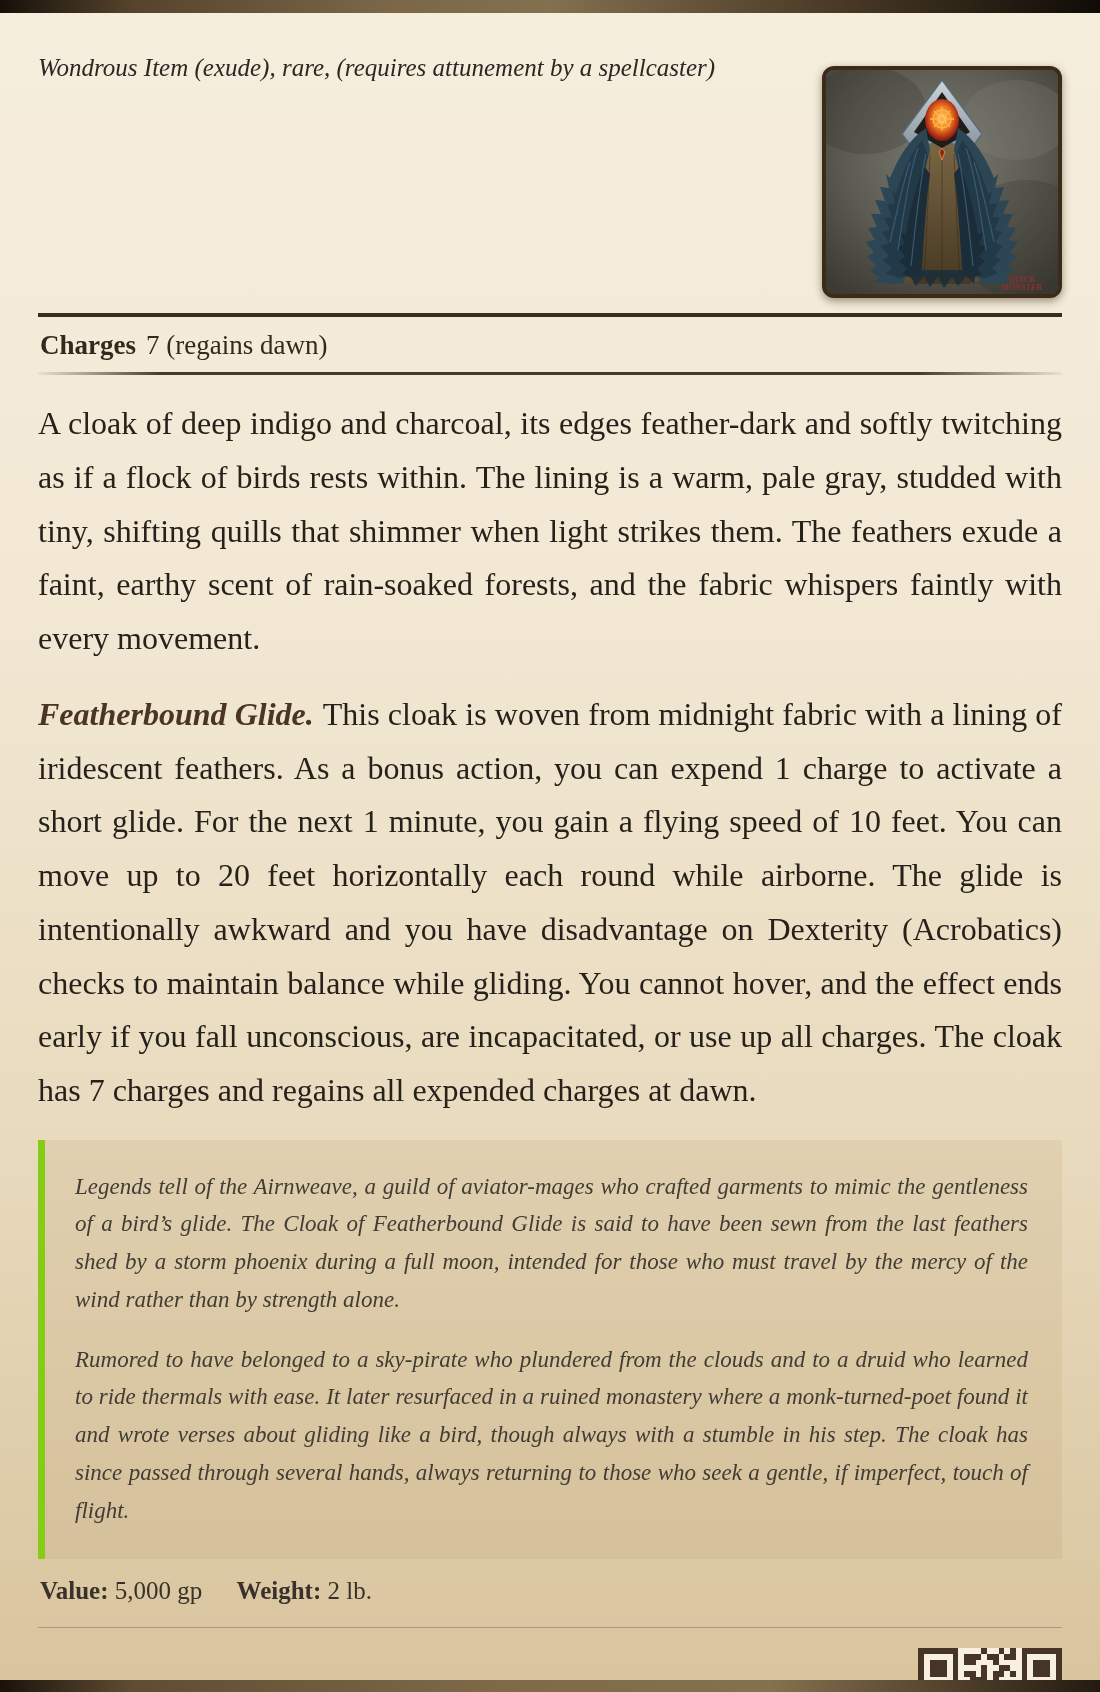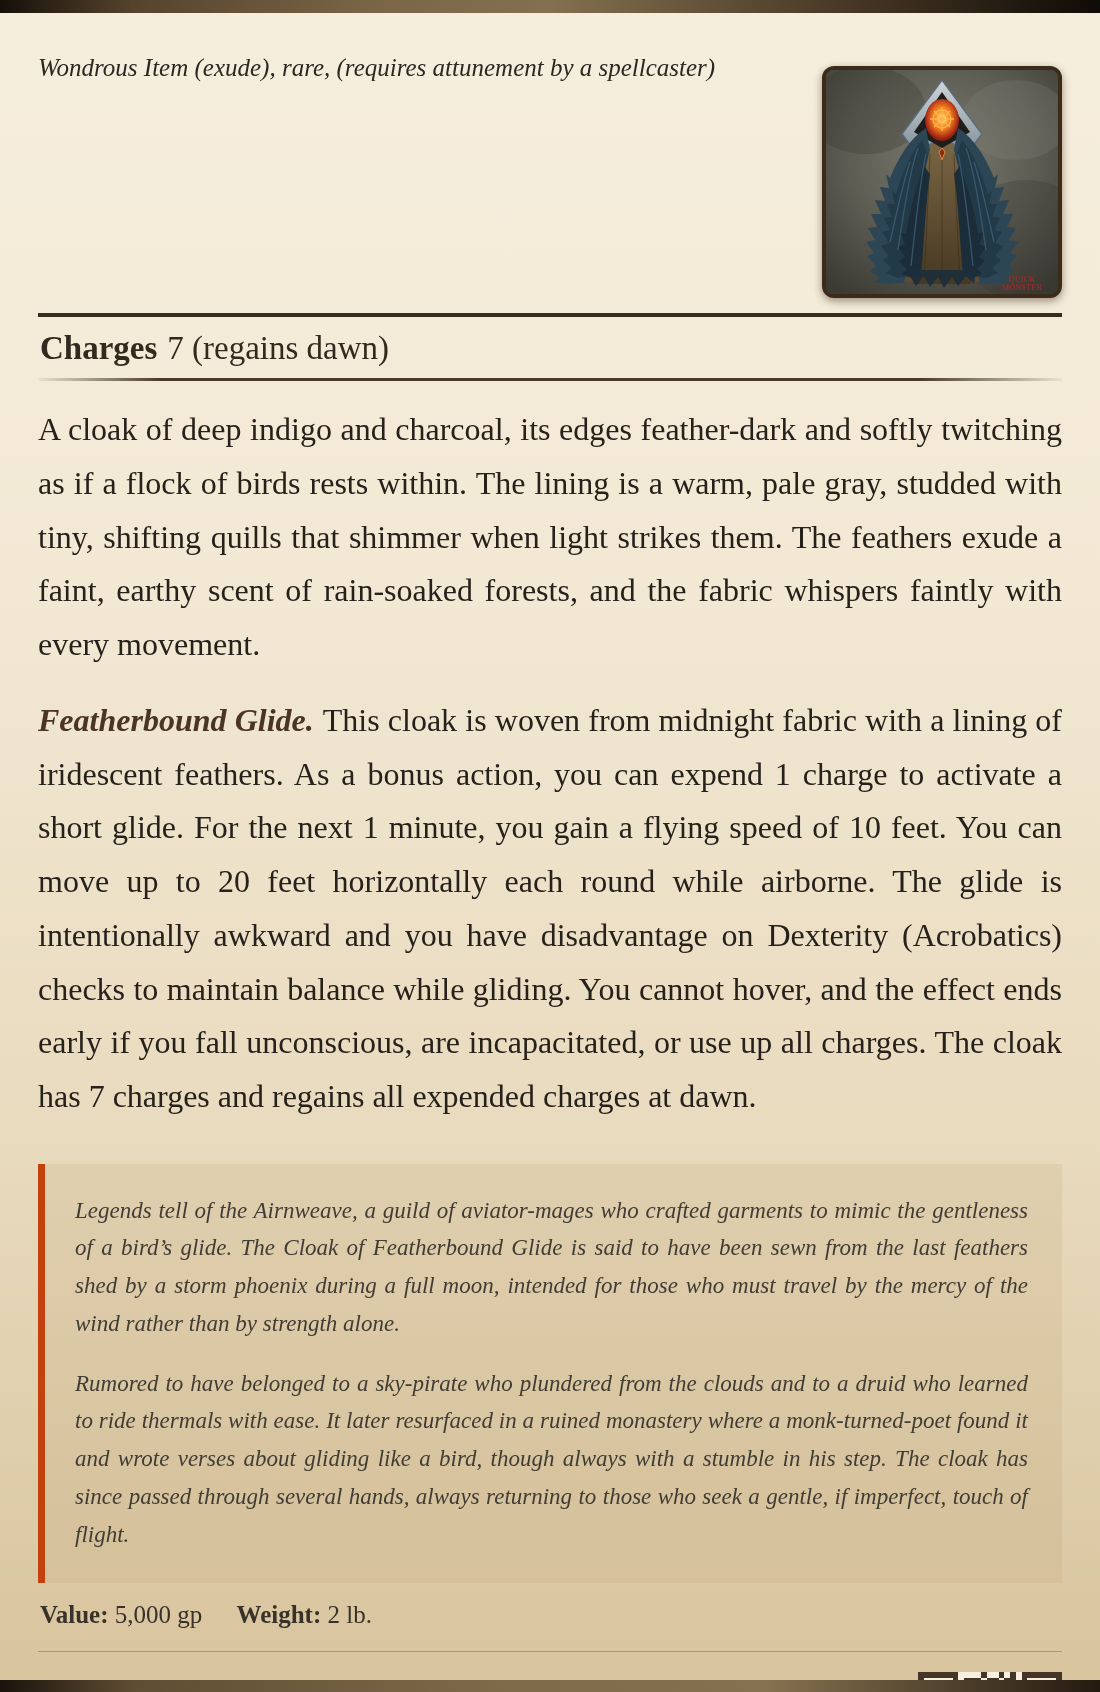--- a/index.html
+++ b/index.html
@@ -48,43 +48,43 @@
     border:4px solid #3d2b1a;
     border-radius:12px;
     overflow:hidden;
     box-shadow:0 3px 8px rgba(40,25,10,0.45);
     background:#55544c;
   }
   .item-image svg { display:block; }
 
   
   .rule-heavy { border:0; height:4px; background:#3b2d1e; margin-top:9px; }
-  .charges-line { padding:13px 2px 11px 2px; font-size:33px; color:#332a1f; }
+  .charges-line { padding:13px 2px 11px 2px; font-size:27px; color:#332a1f; }
   .charges-line .lbl { font-weight:bold; margin-right:10px; }
   .rule-fade {
     border:0; height:3px;
     background:linear-gradient(90deg,rgba(74,58,42,0.05) 0%,#4a3a2a 12%,#4a3a2a 86%,rgba(74,58,42,0.05) 100%);
   }
 
   
   .para {
     margin-top:22px;
     font-size:32px;
     line-height:1.68;
     text-align:justify;
     color:#27211b;
   }
   .para.ability { margin-top:22px; }
   .lead-in { font-weight:bold; font-style:italic; color:#4a3423; margin-right:9px; }
 
   
   .lore-box {
-    margin-top:40px;
+    margin-top:22px;
     background:rgba(166,130,74,0.11);
-    border-left:7px solid #c2410c;
+    border-left:7px solid #84cc16;
     padding:28px 34px 30px 30px;
   }
   .lore-p {
     font-style:italic;
     font-size:23px;
     line-height:1.64;
     text-align:justify;
     color:#413c34;
   }
   .lore-p + .lore-p { margin-top:22px; }

